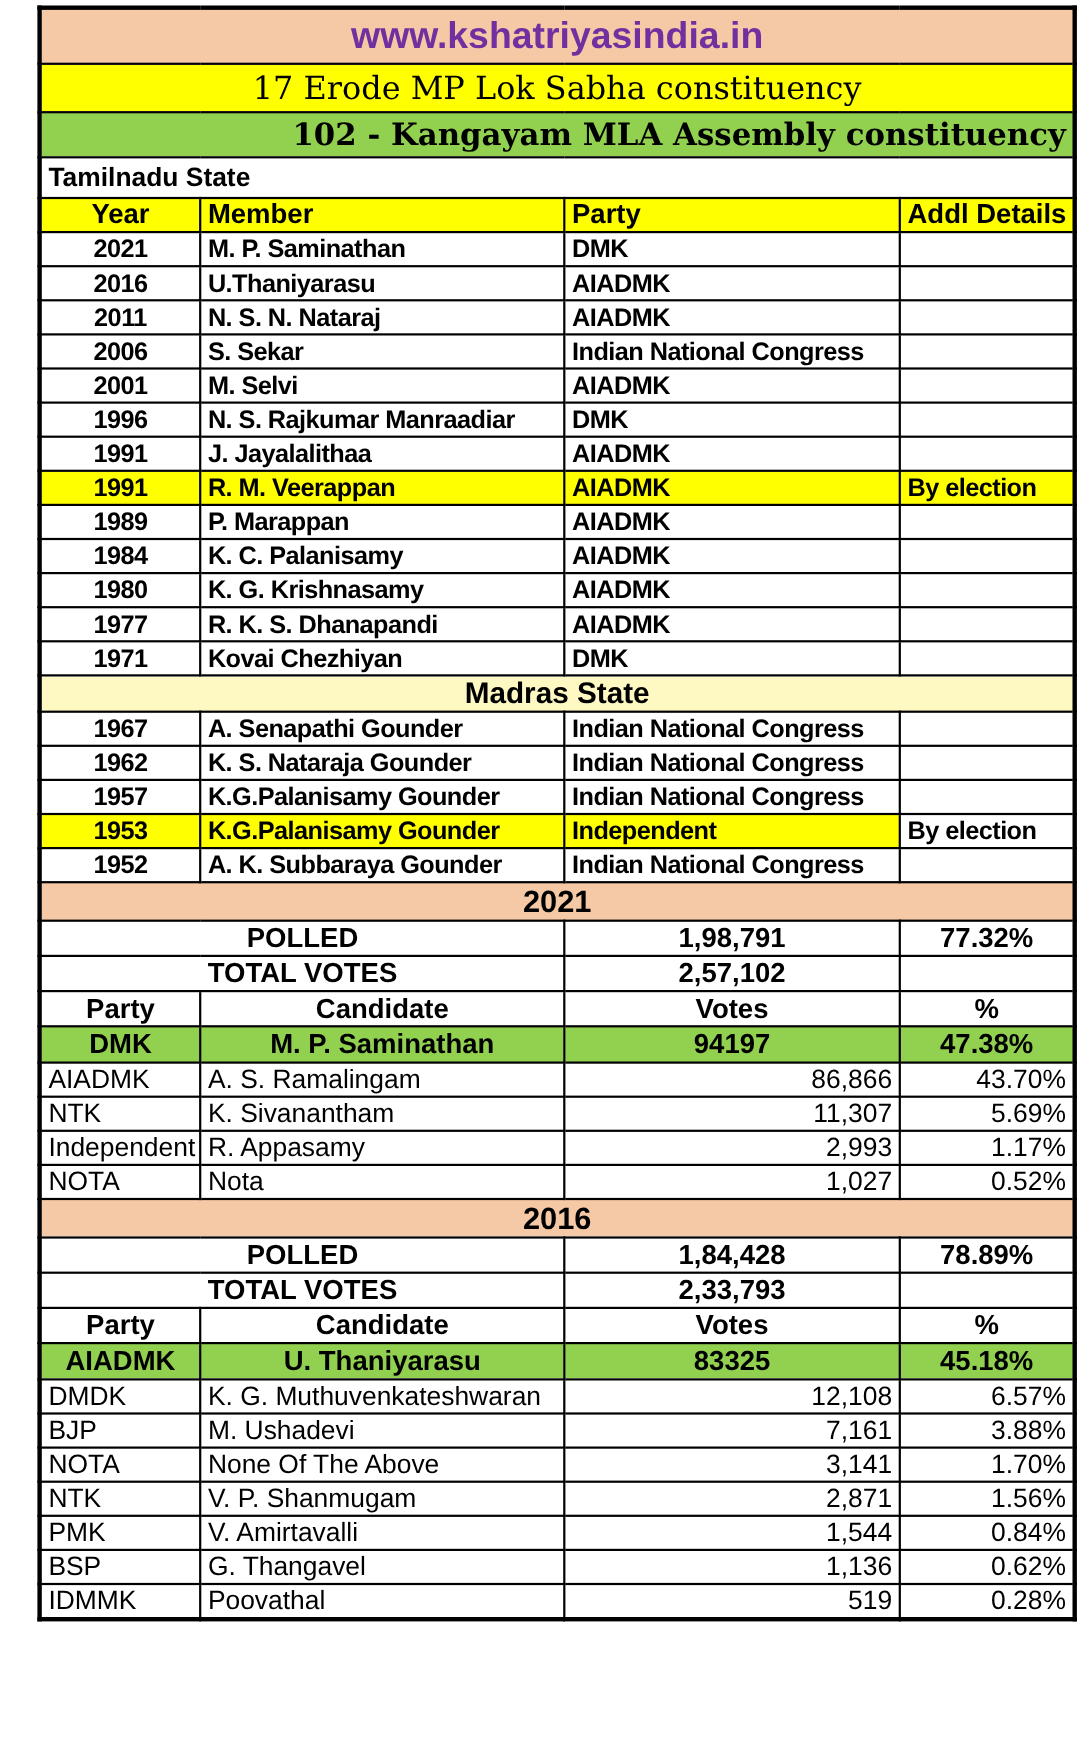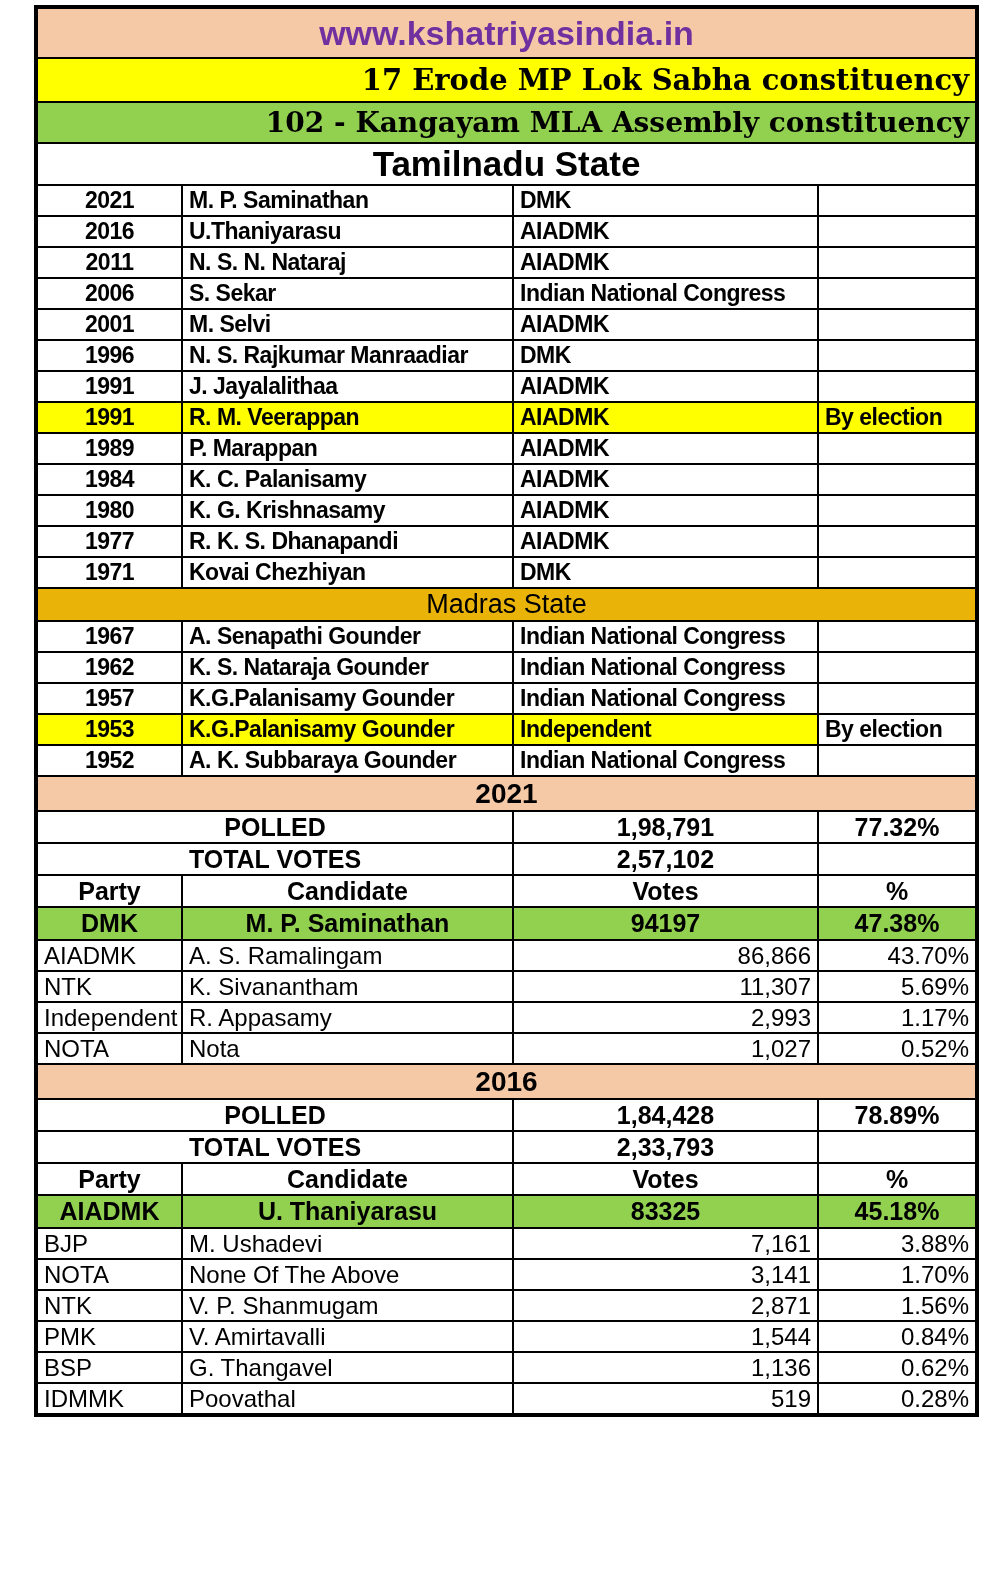--- a/index.html
+++ b/index.html
@@ -7,26 +7,26 @@
     width:985px;height:1593px;background:#ffffff;position:relative;
     font-family:"Liberation Sans",sans-serif;color:#000;
   }
   .wrap{position:absolute;left:34px;top:5px;width:941px;}
   table{border-collapse:collapse;width:100%;table-layout:fixed;border:4px solid #000;}
   td{border:2px solid #000;padding:0 6px;overflow:hidden;white-space:nowrap;vertical-align:middle;}
   col.c1{width:146px;} col.c2{width:331px;} col.c3{width:305px;} col.c4{width:159px;}
 
   
   .r-url td{background:#F5C9A6;color:#7030A0;font-weight:bold;font-size:34px;text-align:center;height:48px;}
-  .r-mp td{background:#FFFF00;font-family:"DejaVu Serif",serif;font-weight:bold;font-size:29px;text-align:right;height:42px;}
+  .r-mp td{background:#FFFF00;font-family:"DejaVu Serif",serif;font-weight:normal;font-size:29px;text-align:center;height:42px;}
   .r-mla td{background:#92D050;font-family:"DejaVu Serif",serif;font-weight:bold;font-size:28px;text-align:right;height:39px;}
-  .r-state td{background:#fff;font-weight:bold;font-size:35px;text-align:center;height:35px;}
+  .r-state td{background:#fff;font-weight:bold;font-size:24px;height:35px;}
   .r-colhead td{background:#FFFF00;font-weight:bold;font-size:25px;height:28px;}
   .r-colhead td.c-year{text-align:center;}
-  .r-statehead td{background:#eab308;font-weight:normal;font-size:27px;text-align:center;height:31px;}
+  .r-statehead td{background:#fef9c3;font-weight:bold;font-size:27px;text-align:center;height:31px;}
 
   
   .member-row td{font-size:23px;font-weight:bold;letter-spacing:-0.5px;height:29px;background:#fff;}
   .c-year{text-align:center;}
   .c-member,.c-party{text-align:left;}
   .c-addl{text-align:left;}
   .hl td{background:#FFFF00;}
   .hl3 td.c-year,.hl3 td.c-member,.hl3 td.c-party{background:#FFFF00;}
 
   
@@ -57,20 +57,26 @@
   <tr class="r-mp">
     <td colspan="4">17 Erode MP Lok Sabha constituency</td>
   </tr>
   <tr class="r-mla">
     <td colspan="4">102 - Kangayam MLA Assembly constituency</td>
   </tr>
   <tr class="r-state">
     <td colspan="4">Tamilnadu State</td>
   </tr>
 
+  <tr class="r-colhead">
+    <td class="c-year">Year</td>
+    <td class="c-member">Member</td>
+    <td class="c-party">Party</td>
+    <td class="c-party">Addl Details</td>
+  </tr>
 
   <tr class="member-row">
     <td class="c-year">2021</td>
     <td class="c-member">M. P. Saminathan</td>
     <td class="c-party">DMK</td>
     <td class="c-addl"></td>
   </tr>
   <tr class="member-row">
     <td class="c-year">2016</td>
     <td class="c-member">U.Thaniyarasu</td>
@@ -248,20 +254,26 @@
     <td>Votes</td>
     <td>%</td>
   </tr>
   <tr class="winner">
     <td>AIADMK</td>
     <td>U. Thaniyarasu</td>
     <td>83325</td>
     <td>45.18%</td>
   </tr>
   <tr class="res-row">
+    <td class="c-year">DMDK</td>
+    <td class="c-member">K. G. Muthuvenkateshwaran</td>
+    <td class="c-party">12,108</td>
+    <td class="c-addl">6.57%</td>
+  </tr>
+  <tr class="res-row">
     <td class="c-year">BJP</td>
     <td class="c-member">M. Ushadevi</td>
     <td class="c-party">7,161</td>
     <td class="c-addl">3.88%</td>
   </tr>
   <tr class="res-row">
     <td class="c-year">NOTA</td>
     <td class="c-member">None Of The Above</td>
     <td class="c-party">3,141</td>
     <td class="c-addl">1.70%</td>

